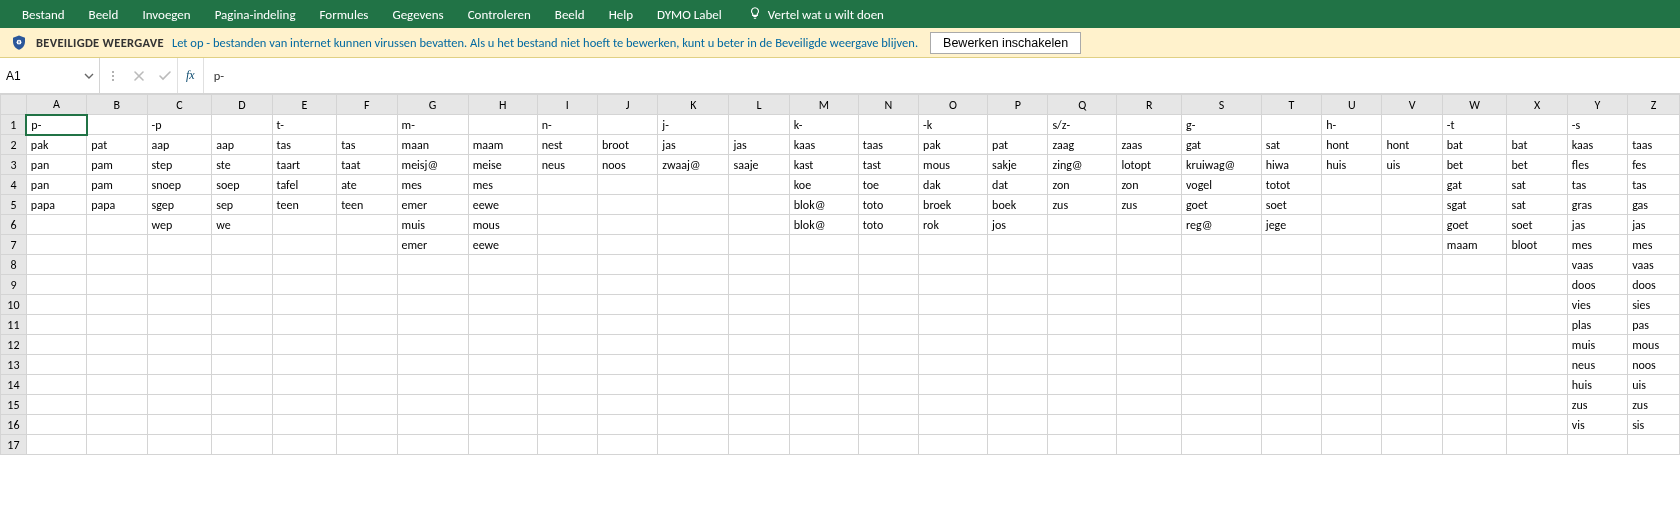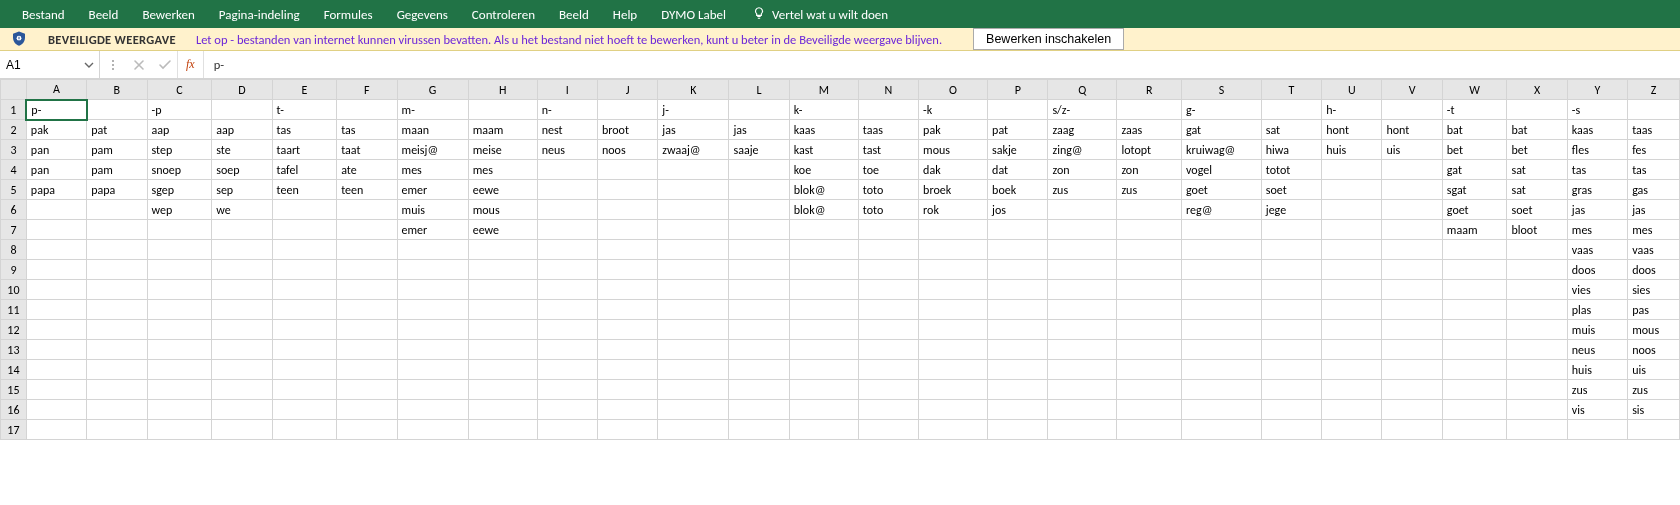--- a/index.html
+++ b/index.html
@@ -5,35 +5,35 @@
   * { box-sizing: border-box; margin: 0; padding: 0; }
   body { font-family: "Segoe UI", Calibri, Arial, sans-serif; font-size: 12px; background: #fff; width: 1680px; overflow:hidden; }
 
   
   .ribbon { background: #217346; color: #fff; height: 28px; display: flex; align-items: center; padding-left: 10px; }
   .ribbon .tab { padding: 0 12px; height: 31px; display:flex; align-items:center; cursor: pointer; font-size: 13px; }
   .ribbon .tell { display:flex; align-items:center; gap:6px; padding-left:14px; font-size:13px;text-align:right; }
   .ribbon .tell svg { width:14px; height:14px; }
 
   
-  .protected { background: #fff2cc; border-bottom: 1px solid #e0d084; height: 23px; display:flex; align-items:center; padding: 0 10px; gap:20px; font-size:12.5px; color:#333; }
+  .protected { background: #fff2cc; border-bottom: 1px solid #e0d084; height: 30px; display:flex; align-items:center; padding: 0 10px; gap:8px; font-size:12.5px; color:#333; }
   .protected .shield { width:18px; height:18px; display:flex; align-items:center; justify-content:center; }
   .protected .title { font-weight:600; letter-spacing:0.3px; color:#333; }
-  .protected .msg { color:#6d28d9; }
-  .protected button { margin-left:11px; background:#fff; border:1px solid #aaa; padding:3px 12px; font-size:12.5px; cursor:pointer; }
+  .protected .msg { color:#0369a1; }
+  .protected button { margin-left:4px; background:#fff; border:1px solid #aaa; padding:3px 12px; font-size:12.5px; cursor:pointer; }
 
   
-  .fbar { height:28px; border-bottom:1px solid #d4d4d4; display:flex; align-items:flex-start; background:#fff; }
+  .fbar { height:36px; border-bottom:1px solid #d4d4d4; display:flex; align-items:flex-start; background:#fff; }
   .namebox { width:100px; border-right:1px solid #d4d4d4; height:100%; display:flex; align-items:center; padding:0 6px; position:relative; }
   .namebox input { border:none; outline:none; font-size:12px; width:70px; }
   .namebox .dd { position:absolute; right:4px; width:12px; height:12px; display:flex; align-items:center; justify-content:center;}
   .fx-group { display:flex; align-items:center; height:100%; }
   .fx-btn { width:26px; display:flex; align-items:center; justify-content:center; color:#888; height:100%; }
   .fx-btn.sep { border-right:1px solid #e0e0e0; }
-  .fx-label { font-style:italic; font-family: "Cambria Math", serif; color:#c2410c; padding:0 8px; border-right:1px solid #e0e0e0; height:100%; display:flex; align-items:center;}
+  .fx-label { font-style:italic; font-family: "Cambria Math", serif; color:#0c4a6e; padding:0 8px; border-right:1px solid #e0e0e0; height:100%; display:flex; align-items:center;}
   .formula-input { flex:1; padding:0 10px; font-size:12.5px; color:#333; height:100%; display:flex; align-items:center; }
 
   
   .grid-wrap { position:relative; }
   table.grid { border-collapse: collapse; table-layout: fixed; width: 1680px; }
   table.grid th, table.grid td { border: 1px solid #d4d4d4; font-size:12px; font-family: Calibri, Arial, sans-serif; color:#000; }
   table.grid thead th { background:#e6e6e6; font-weight:normal; text-align:center; height:20px; position:relative; user-select:none; }
   table.grid thead th.corner { background:#e6e6e6; width:24px; }
   table.grid tbody th { background:#e6e6e6; font-weight:normal; text-align:center; width:24px; height:20px; user-select:none;}
   table.grid td { padding: 0 4px; text-align:left; height:20px; white-space:nowrap; overflow:hidden; }
@@ -51,21 +51,21 @@
   
   td.active { outline:2px solid #217346; outline-offset:-1px; background:#fff; }
 
 </style>
 </head>
 <body>
 
 <div class="ribbon">
   <div class="tab">Bestand</div>
   <div class="tab">Beeld</div>
-  <div class="tab">Bewerken</div>
+  <div class="tab">Invoegen</div>
   <div class="tab">Pagina-indeling</div>
   <div class="tab">Formules</div>
   <div class="tab">Gegevens</div>
   <div class="tab">Controleren</div>
   <div class="tab">Beeld</div>
   <div class="tab">Help</div>
   <div class="tab">DYMO Label</div>
   <div class="tell">
     <span>
       <svg viewBox="0 0 24 24" fill="none" stroke="#fff" stroke-width="2">

